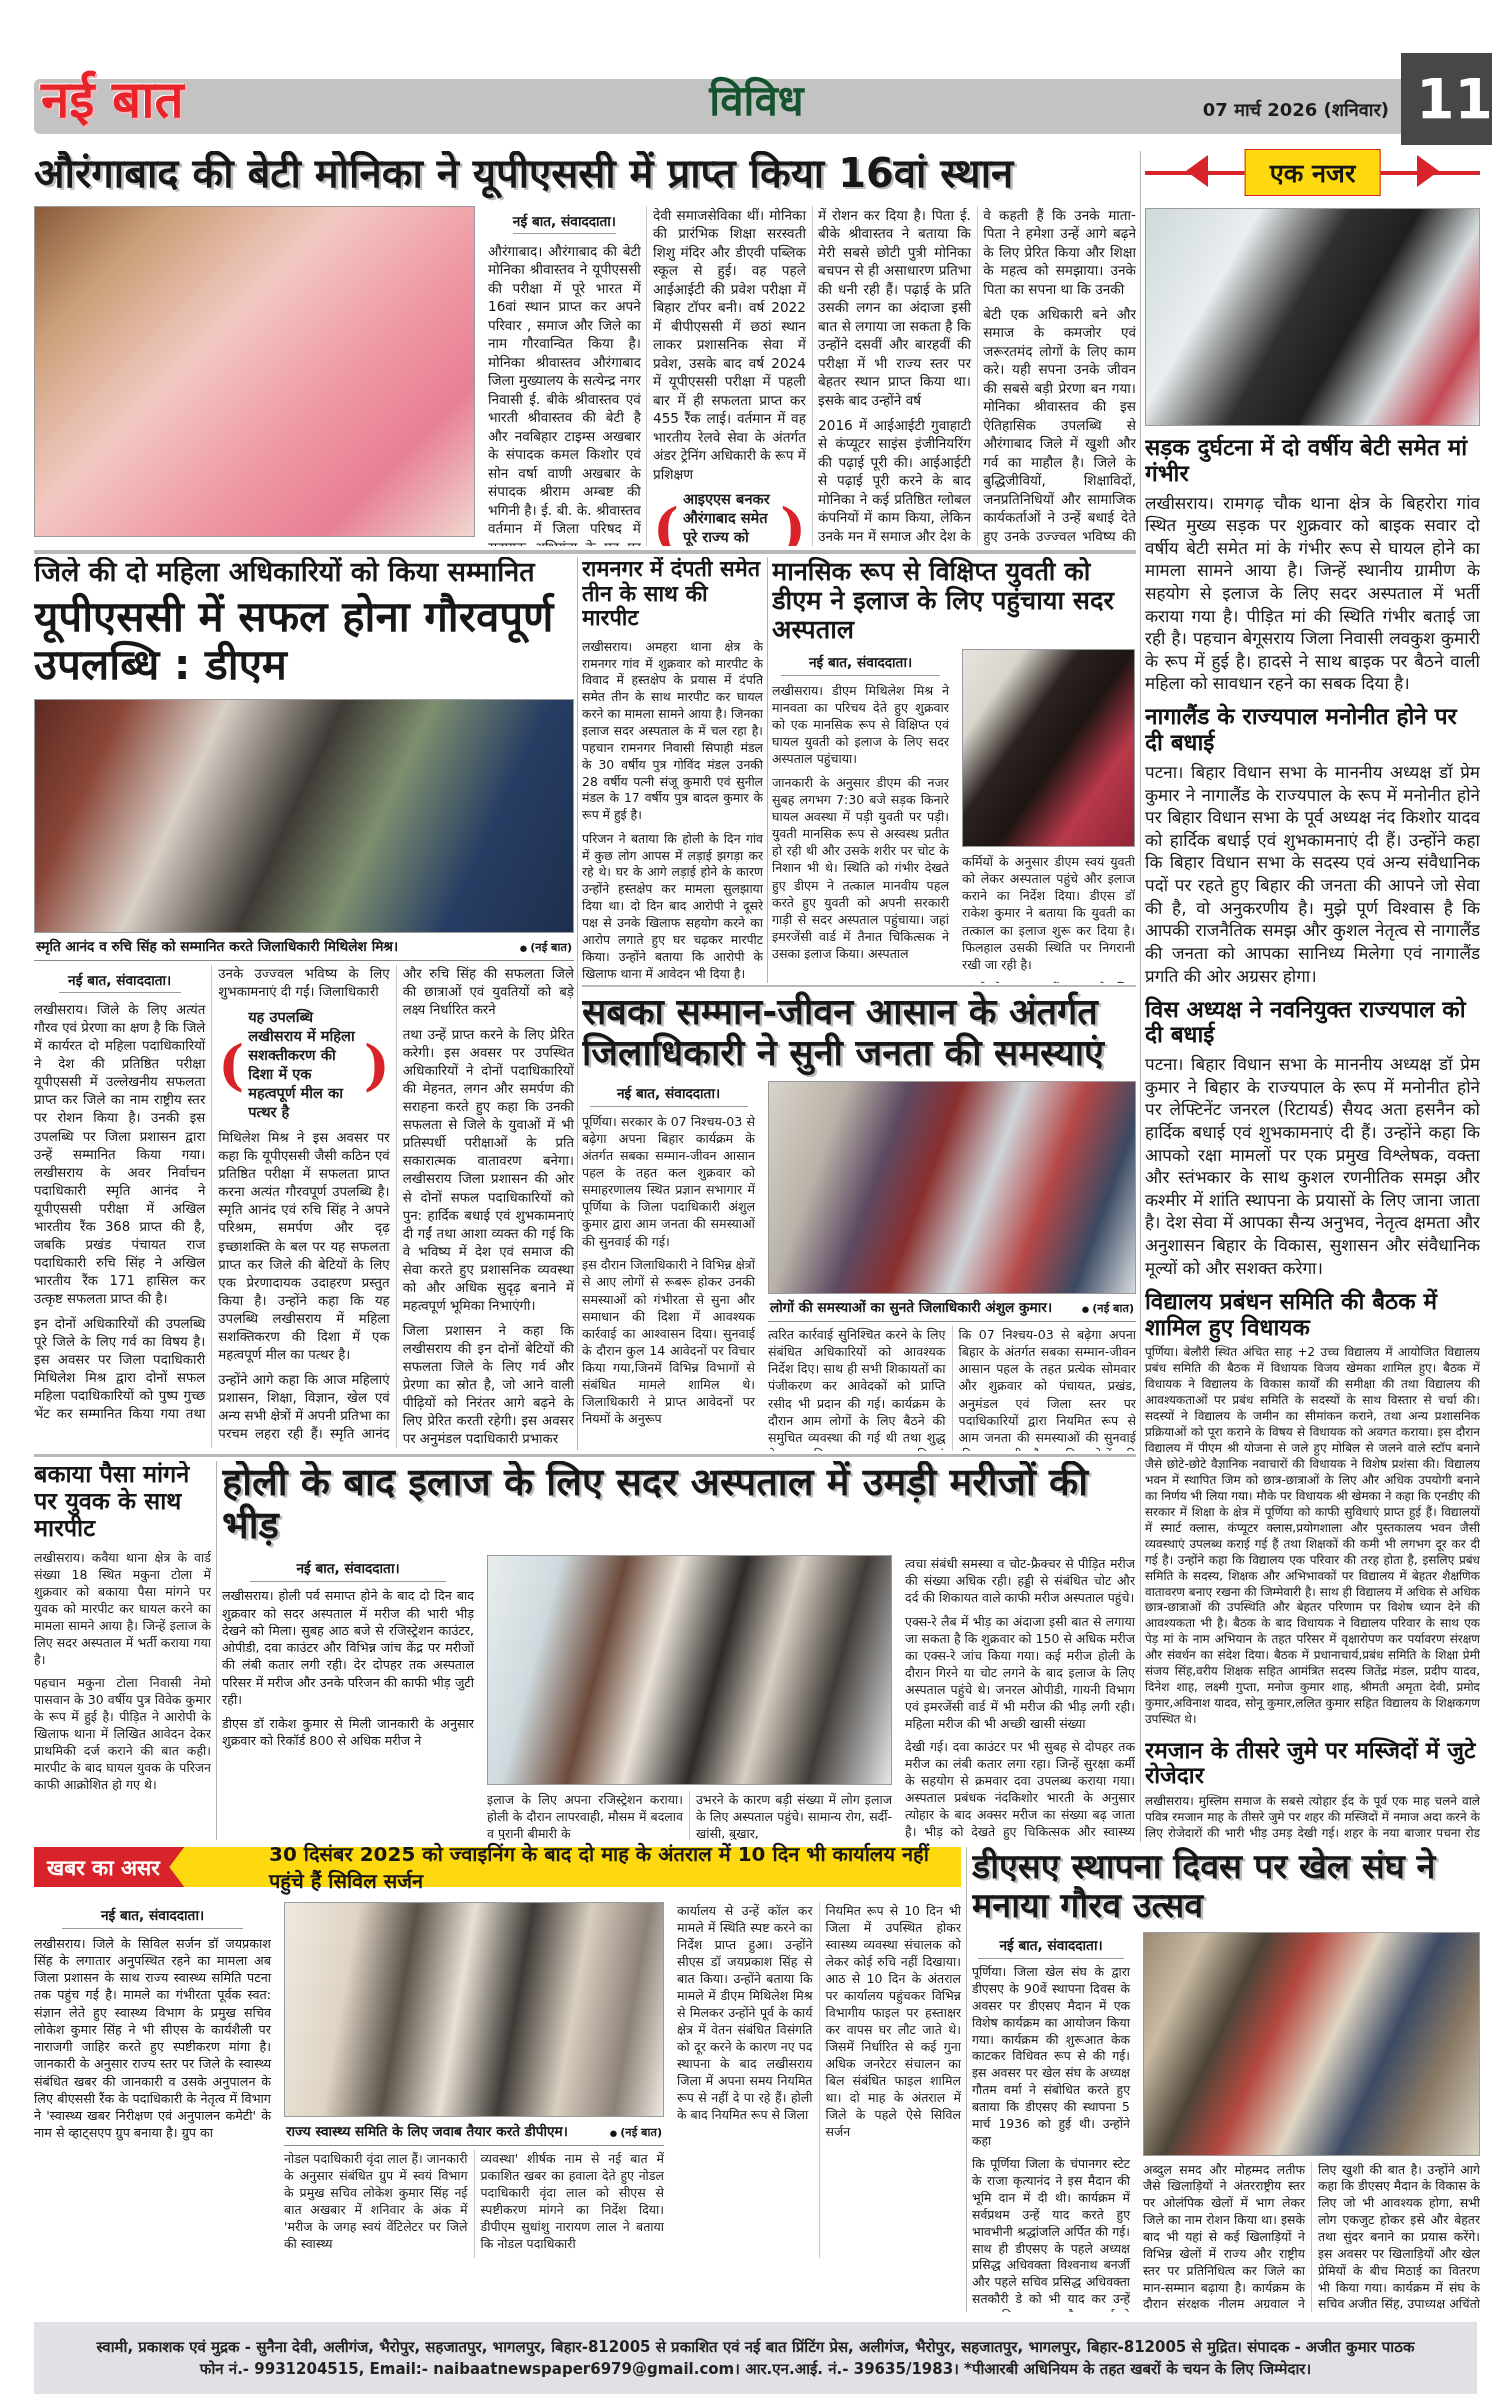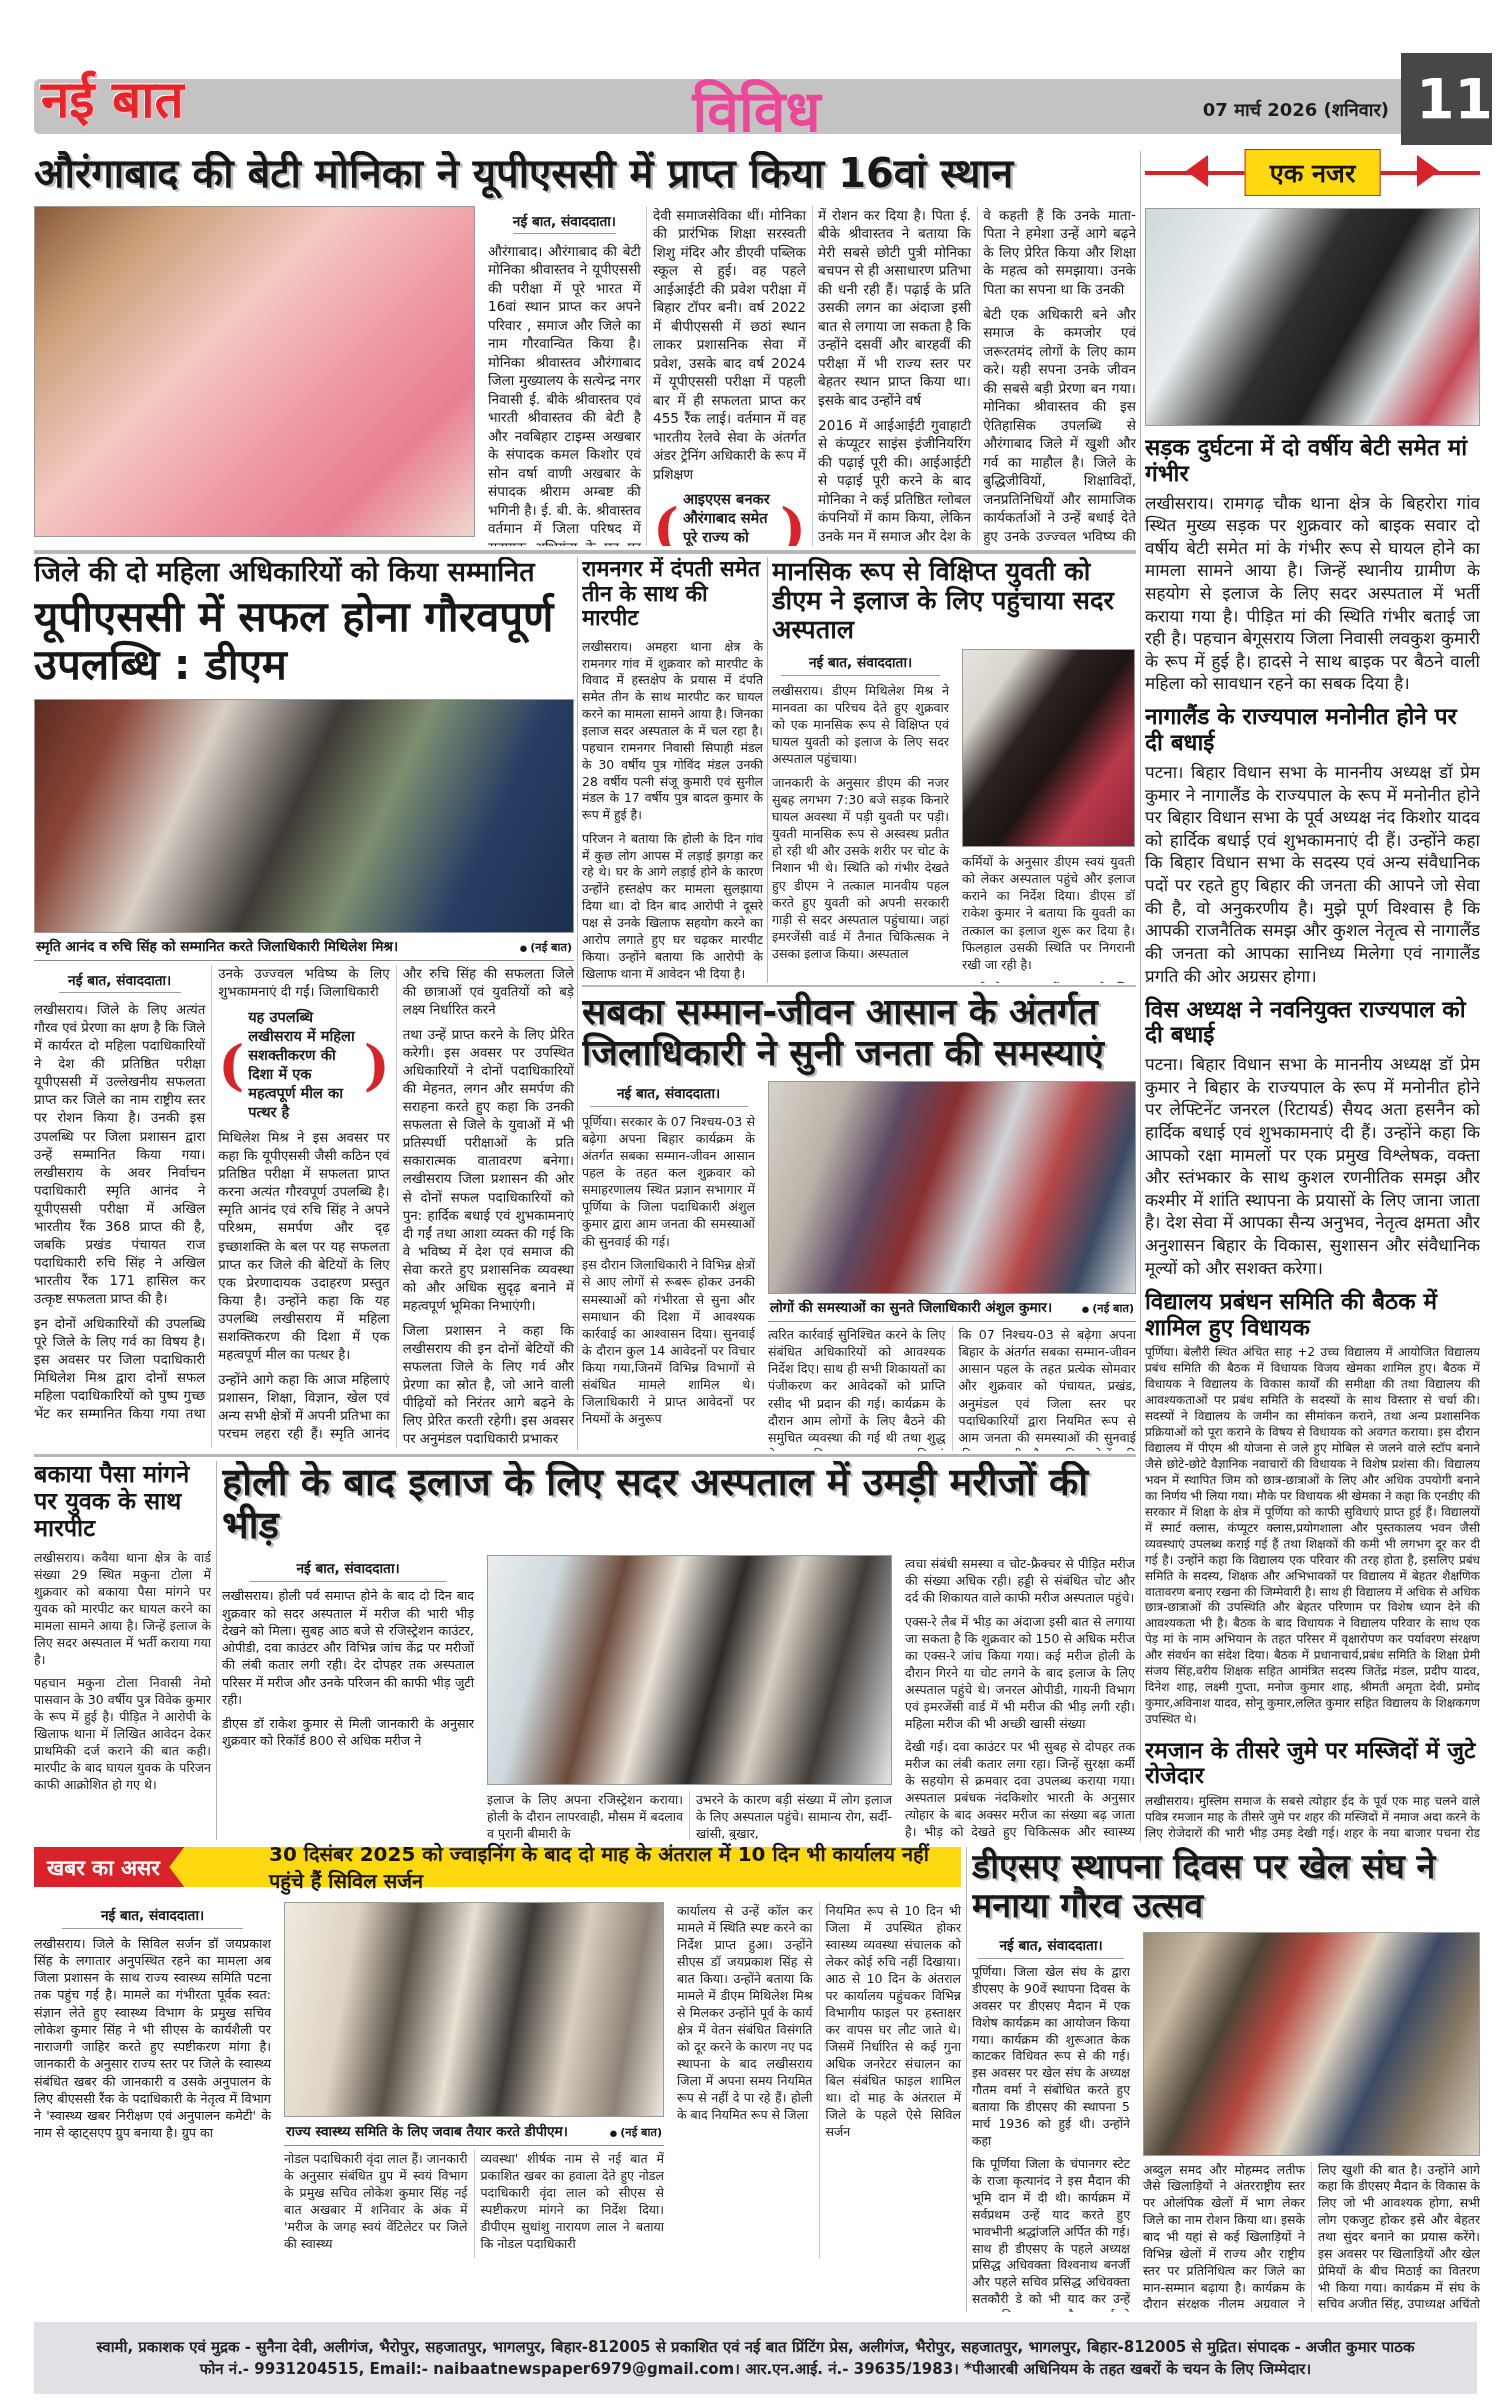--- a/index.html
+++ b/index.html
@@ -15,21 +15,21 @@
   .credit::before{content:"● ";font-size:8.5px;}
   .row{display:flex;gap:13px;}
   .cols2{column-count:2;column-gap:13px;column-rule:0.9px solid #c8c8c8;}
   .cols3{column-count:3;column-gap:13px;column-rule:0.9px solid #c8c8c8;}
   .cols4{column-count:4;column-gap:12.2px;column-rule:0.9px solid #c8c8c8;}
   .vr{position:absolute;width:0.9px;background:#b4b4b4;}
   .hr{position:absolute;height:3.8px;background:#b7b7b7;}
   
   .gray-bar{left:34px;top:79px;width:1443px;height:55px;background:#c3c3c3;border-radius:5.6px;}
   .masthead{left:41px;top:62px;font-size:51px;font-weight:800;color:#e8232a;text-shadow:1.9px 1.9px 0 #f6b7b9,-0.9px -0.9px 0 #ffffff;}
-  .section-title{left:568px;top:70px;width:377px;text-align:center;font-size:57px;font-weight:800;color:#ec4899;}
+  .section-title{left:568px;top:70px;width:377px;text-align:center;font-size:42px;font-weight:800;color:#14532d;}
   .edition-date{left:1172px;top:97px;width:217px;text-align:right;font-size:18px;font-weight:700;color:#1c1c1c;}
   .pagebox{left:1401px;top:53px;width:75px;height:92px;background:#474747;color:#fff;font-size:55px;font-weight:800;display:flex;align-items:center;justify-content:center;padding-left:16px;}
   
   .pq{display:flex;align-items:center;gap:3.8px;margin:3.8px 0 7.5px;break-inside:avoid;}
   .pq-br{color:#d8232a;font-size:55px;font-weight:700;line-height:0.8;font-family:"DejaVu Serif",serif;}
   .pq-t{font-weight:700;font-size:14.6px;line-height:1.3;color:#1d1d1d;}
   
   .en-wrap{position:relative;height:53px;margin-bottom:7.5px;}
   .en-line{position:absolute;left:0;right:0;top:23.5px;height:4.7px;background:#d8232a;}
   .en-badge{position:absolute;left:50%;transform:translateX(-50%);top:1.9px;background:#ffd90f;border:1.9px solid #d8232a;padding:5.6px 24.5px;font-size:25.4px;font-weight:800;color:#161616;}
@@ -176,21 +176,21 @@
           <p>कि 07 निश्चय-03 से बढ़ेगा अपना बिहार के अंतर्गत सबका सम्मान-जीवन आसान पहल के तहत प्रत्येक सोमवार और शुक्रवार को पंचायत, प्रखंड, अनुमंडल एवं जिला स्तर पर पदाधिकारियों द्वारा नियमित रूप से आम जनता की समस्याओं की सुनवाई की जा रही है, ताकि लोगों की प्रशासनिक सेवाएं सहज और सुलभ रूप से मिल सके।</p>
         </div>
       </div>
     </div>
   </div>
   <div class="hr" style="left:34px;top:1454px;width:1102px;height:2.8px;"></div>
 
   <div class="abs" style="left:34px;top:1461px;width:177px;height:379px;overflow:hidden;">
     <div class="hl" style="font-size:23.5px;">बकाया पैसा मांगने पर युवक के साथ मारपीट</div>
     <div class="body" style="font-size:12.5px;margin-top:7.5px;">
-      <p>लखीसराय। कवैया थाना क्षेत्र के वार्ड संख्या 29 स्थित मकुना टोला में शुक्रवार को बकाया पैसा मांगने पर युवक को मारपीट कर घायल करने का मामला सामने आया है। जिन्हें इलाज के लिए सदर अस्पताल में भर्ती कराया गया है।</p>
+      <p>लखीसराय। कवैया थाना क्षेत्र के वार्ड संख्या 18 स्थित मकुना टोला में शुक्रवार को बकाया पैसा मांगने पर युवक को मारपीट कर घायल करने का मामला सामने आया है। जिन्हें इलाज के लिए सदर अस्पताल में भर्ती कराया गया है।</p>
       <p>पहचान मकुना टोला निवासी नेमो पासवान के 30 वर्षीय पुत्र विवेक कुमार के रूप में हुई है। पीड़ित ने आरोपी के खिलाफ थाना में लिखित आवेदन देकर प्राथमिकी दर्ज कराने की बात कही। मारपीट के बाद घायल युवक के परिजन काफी आक्रोशित हो गए थे।</p>
     </div>
   </div>
   <div class="vr" style="left:216px;top:1461px;height:379px;"></div>
 
   <div class="abs" style="left:222px;top:1461px;width:913px;height:379px;overflow:hidden;">
     <div class="hl sh" style="font-size:38px;">होली के बाद इलाज के लिए सदर अस्पताल में उमड़ी मरीजों की भीड़</div>
     <div class="row" style="margin-top:7.5px;">
       <div class="body" style="width:252px;font-size:12.7px;">
         <div class="byline" style="margin:1.9px 28px 5.6px;">नई बात, संवाददाता।</div>

